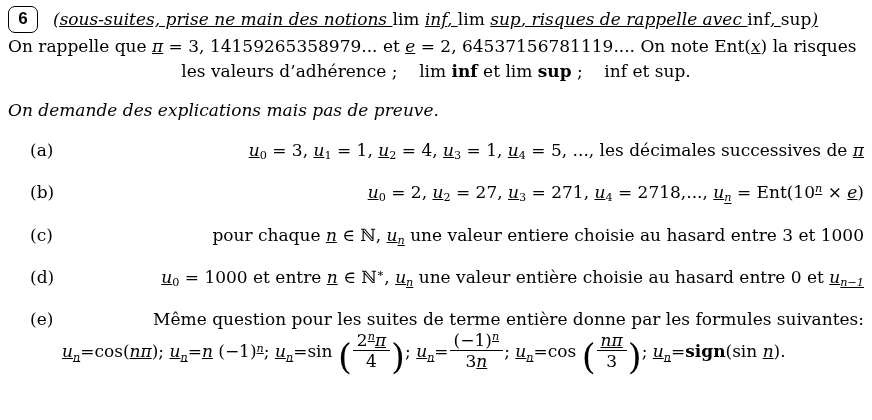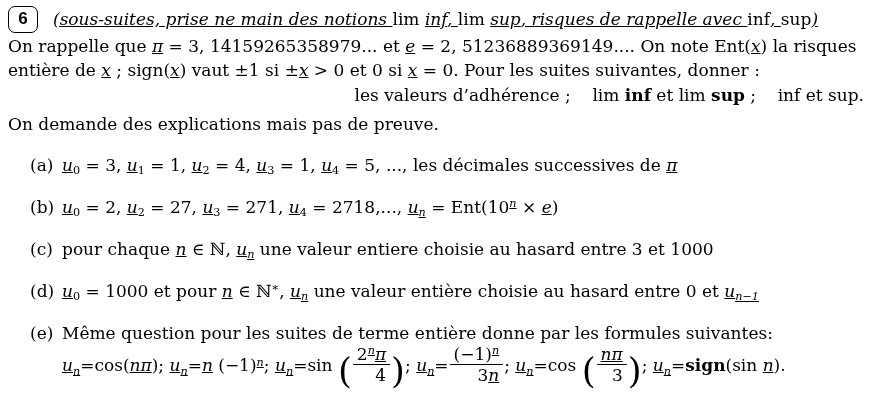--- a/index.html
+++ b/index.html
@@ -27,49 +27,48 @@
     display: inline-flex; align-items: center; justify-content: center;
     min-width: 30px; height: 27px; box-sizing: border-box;
     border: 1.6px solid #000; border-radius: 7px;
     font-family: "Liberation Sans", "DejaVu Sans", sans-serif;
     font-weight: bold; font-size: 17px;
     margin-right: 15px; margin-top: 1px;
     padding: 0 6px;
   }
   .header-text { padding-top: 2px; }
 
-  .center { text-align: right; margin-top: 1px; }
-  .note { margin-top: 5px; }
+  .center { text-align: center; margin-top: 1px; }
+  .note { margin-top: 15px; font-style: italic; }
 
   .items { margin-top: 2px; }
   .item { display: flex; margin-top: 16px; }
   .item-label { width: 32px; margin-left: 22px; flex: none; }
-  .item-content { flex: 1; }
+  .item-content { flex: 1; text-align: right; }
 
   .formula { margin-left: 54px; margin-top: 1px; line-height: 1.15; }
   .frac { display: inline-block; vertical-align: middle; margin: 0 1px; transform: translateY(-2px); }
-  .frac .fn, .frac .fd { display: block; text-align: right; padding: 0 4px; line-height: 1.2; }
+  .frac .fn, .frac .fd { display: block; text-align: center; padding: 0 4px; line-height: 1.2; }
   .frac .fd { border-top: 1.2px solid #000; }
   .big { font-size: 210%; vertical-align: -0.33em; line-height: 0; }
 </style>
 </head>
 <body>
 
 <div class="page">
 
   <div class="header-row">
     <span class="numbox">
       <span>6</span>
     </span>
     <span class="header-text it-wrap"><span class="it">(sous-suites, prise ne main des notions </span><span>lim </span><span class="it">inf</span><span class="it">, </span><span>lim </span><span class="it">sup</span><span class="it">, risques de rappelle avec </span><span>inf</span><span class="it">, </span><span>sup</span><span class="it">)</span></span>
   </div>
 
-  <div class="line"><span>On rappelle que </span><span class="it">π</span><span> = 3, 14159265358979... et </span><span class="it">e</span><span> = 2, 51236889369149.... On note Ent(</span><span class="it">x</span><span>) la risques</span></div>
+  <div class="line"><span>On rappelle que </span><span class="it">π</span><span> = 3, 14159265358979... et </span><span class="it">e</span><span> = 2, 64537156781119.... On note Ent(</span><span class="it">x</span><span>) la risques</span></div>
 
-  <div class="line"><span>entière de </span><span class="it">x</span><span> ; sign(</span><span class="it">x</span><span>) vaut ±1 si ±</span><span class="it">x</span><span> &gt; 0 et 0 si </span><span class="it">x</span><span> = 0. Pour les suites suivantes, donner :</span></div>
 
   <div class="line center"><span>les valeurs d’adhérence ;    </span><span>lim </span><span class="b">inf</span><span> et </span><span>lim </span><span class="b">sup</span><span> ;    </span><span>inf et sup.</span></div>
 
   <div class="line note"><span>On demande des explications mais pas de preuve.</span></div>
 
   <div class="items">
 
     <div class="item">
       <span class="item-label">(a)</span>
       <span class="item-content"><span class="it">u</span><span class="sub">0</span><span> = 3, </span><span class="it">u</span><span class="sub">1</span><span> = 1, </span><span class="it">u</span><span class="sub">2</span><span> = 4, </span><span class="it">u</span><span class="sub">3</span><span> = 1, </span><span class="it">u</span><span class="sub">4</span><span> = 5, ..., les décimales successives de </span><span class="it">π</span></span>
@@ -80,21 +79,21 @@
       <span class="item-content"><span class="it">u</span><span class="sub">0</span><span> = 2, </span><span class="it">u</span><span class="sub">2</span><span> = 27, </span><span class="it">u</span><span class="sub">3</span><span> = 271, </span><span class="it">u</span><span class="sub">4</span><span> = 2718,..., </span><span class="it">u</span><span class="sub it">n</span><span> = Ent(10</span><span class="sup it">n</span><span> × </span><span class="it">e</span><span>)</span></span>
     </div>
 
     <div class="item">
       <span class="item-label">(c)</span>
       <span class="item-content"><span>pour chaque </span><span class="it">n</span><span> ∈ ℕ, </span><span class="it">u</span><span class="sub it">n</span><span> une valeur entiere choisie au hasard entre 3 et 1000</span></span>
     </div>
 
     <div class="item">
       <span class="item-label">(d)</span>
-      <span class="item-content"><span class="it">u</span><span class="sub">0</span><span> = 1000 et pour </span><span class="it">n</span><span> ∈ ℕ</span><span class="sup">∗</span><span>, </span><span class="it">u</span><span class="sub it">n</span><span> une valeur entière choisie au hasard entre 0 et </span><span class="it">u</span><span class="sub it">n−1</span></span>
+      <span class="item-content"><span class="it">u</span><span class="sub">0</span><span> = 1000 et entre </span><span class="it">n</span><span> ∈ ℕ</span><span class="sup">∗</span><span>, </span><span class="it">u</span><span class="sub it">n</span><span> une valeur entière choisie au hasard entre 0 et </span><span class="it">u</span><span class="sub it">n−1</span></span>
     </div>
 
     <div class="item">
       <span class="item-label">(e)</span>
       <span class="item-content"><span>Même question pour les suites de terme entière donne par les formules suivantes:</span></span>
     </div>
 
   </div>
 
   <div class="formula"><span class="it">u</span><span class="sub it">n</span><span>=</span><span>cos(</span><span class="it">nπ</span><span>); </span><span class="it">u</span><span class="sub it">n</span><span>=</span><span class="it">n</span><span> (−1)</span><span class="sup it">n</span><span>; </span><span class="it">u</span><span class="sub it">n</span><span>=</span><span>sin </span><span class="big">(</span><span class="frac"><span class="fn"><span>2</span><span class="sup it">n</span><span class="it">π</span></span><span class="fd"><span>4</span></span></span><span class="big">)</span><span>; </span><span class="it">u</span><span class="sub it">n</span><span>=</span><span class="frac"><span class="fn"><span>(−1)</span><span class="sup it">n</span></span><span class="fd"><span>3</span><span class="it">n</span></span></span><span>; </span><span class="it">u</span><span class="sub it">n</span><span>=</span><span>cos </span><span class="big">(</span><span class="frac"><span class="fn"><span class="it">nπ</span></span><span class="fd"><span>3</span></span></span><span class="big">)</span><span>; </span><span class="it">u</span><span class="sub it">n</span><span>=</span><span class="b">sign</span><span>(sin </span><span class="it">n</span><span>).</span></div>

